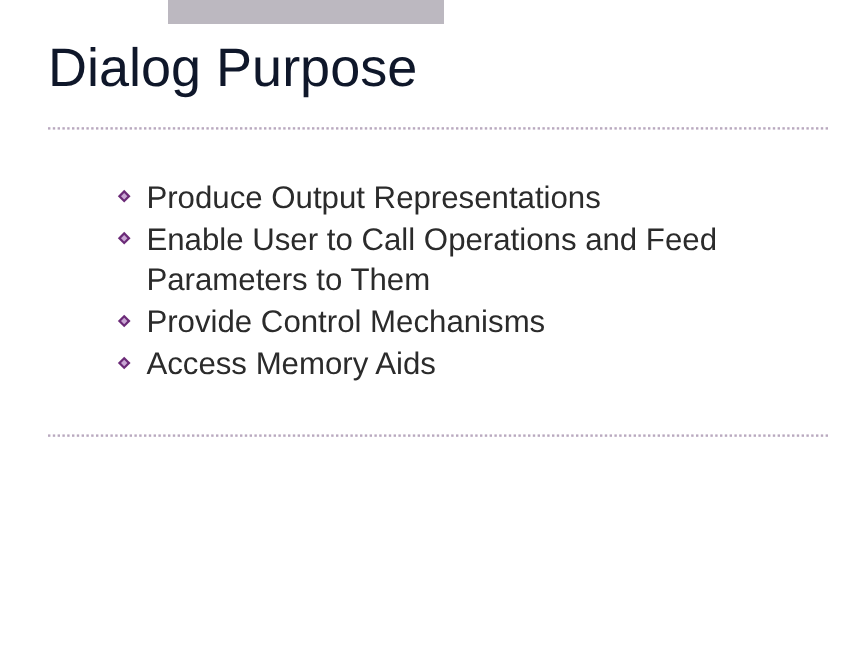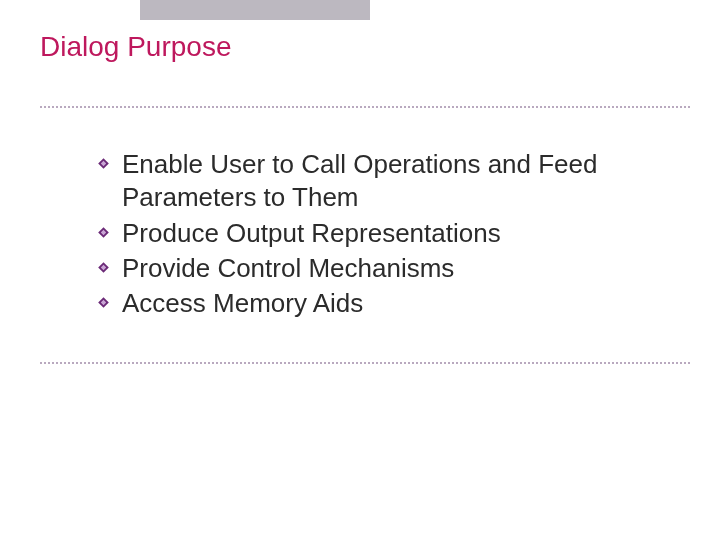--- a/index.html
+++ b/index.html
@@ -25,22 +25,22 @@
     height: 20px;
     background: #bcb8c0;
   }
   .title-wrap {
     position: absolute;
     top: 32px;
     left: 40px;
     right: 40px;
   }
   .title {
-    font-size: 28px;
-    color: #be185d;
+    font-size: 45px;
+    color: #0f172a;
     line-height: 1.1;
     padding-bottom: 10px;
   }
   .title-rule {
     position: absolute;
     left: 40px;
     right: 30px;
     top: 106px;
     border-top: 2px dotted #b9a9bf;
     height: 0;
@@ -92,31 +92,31 @@
 
   <div class="content">
 
     <div class="bullet-item">
       <span class="bullet-icon">
         <svg width="15" height="15" viewBox="0 0 16 16">
           <rect x="4" y="4" width="8" height="8" transform="rotate(45 8 8)" fill="#6b2a77"></rect>
           <rect x="6" y="6" width="4" height="4" transform="rotate(45 8 8)" fill="#c9a6d4"></rect>
         </svg>
       </span>
-      <span>Enable User to Call Operations and Feed Parameters to Them</span>
+      <span>Produce Output Representations</span>
     </div>
 
     <div class="bullet-item">
       <span class="bullet-icon">
         <svg width="15" height="15" viewBox="0 0 16 16">
           <rect x="4" y="4" width="8" height="8" transform="rotate(45 8 8)" fill="#6b2a77"></rect>
           <rect x="6" y="6" width="4" height="4" transform="rotate(45 8 8)" fill="#c9a6d4"></rect>
         </svg>
       </span>
-      <span>Produce Output Representations</span>
+      <span>Enable User to Call Operations and Feed Parameters to Them</span>
     </div>
 
     <div class="bullet-item">
       <span class="bullet-icon">
         <svg width="15" height="15" viewBox="0 0 16 16">
           <rect x="4" y="4" width="8" height="8" transform="rotate(45 8 8)" fill="#6b2a77"></rect>
           <rect x="6" y="6" width="4" height="4" transform="rotate(45 8 8)" fill="#c9a6d4"></rect>
         </svg>
       </span>
       <span>Provide Control Mechanisms</span>

